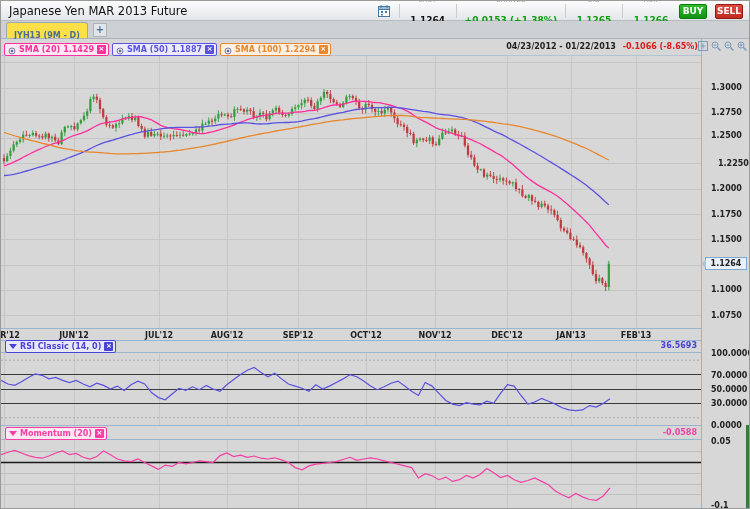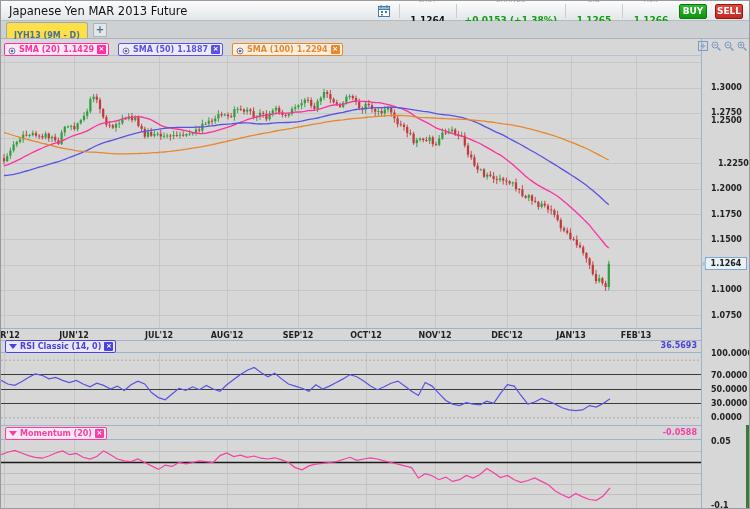--- a/index.html
+++ b/index.html
@@ -40,21 +40,21 @@
   .mom-plot { position:absolute; left:0; top:400px; width:700px; height:71px; border-top:1px solid #9ab4cc; overflow:hidden; }
 
   .price-axis { position:absolute; left:700px; top:0; width:50px; height:471px; border-left:1px solid #9ab4cc; }
   .ax-label { position:absolute; left:9px; font-size:8px; font-weight:bold; color:#222; white-space:nowrap; }
   .price-tag { position:absolute; left:3px; width:42px; height:13px; background:#e8f0f8; border:1px solid #7da7cf;
     font-size:8px; font-weight:bold; color:#222; text-align:center; line-height:11px; }
   .price-tag::before { content:""; position:absolute; left:-5px; top:2px; border-top:4px solid transparent;
     border-bottom:4px solid transparent; border-right:5px solid #a9c4dc; }
 
   
-  .legend { position:absolute; left:3px; top:4px; display:flex; gap:9px; }
+  .legend { position:absolute; left:3px; top:4px; display:flex; gap:3px; }
   .badge { display:flex; align-items:center; gap:3px; height:13px; padding:0 2px 0 3px; border:1px solid; border-radius:2px; cursor:pointer; }
   .b-label, .b-value { font-size:8px; font-weight:bold; white-space:nowrap; }
   .b-close { width:9px; height:9px; border-radius:1px; color:#fff; font-size:7px; font-weight:bold; line-height:9px; text-align:center; cursor:pointer; }
   .sma20 { border-color:#ff2f9e; background:#fcE9f3; } .sma20 .b-label,.sma20 .b-value{color:#ff2f9e;} .sma20 .b-close{background:#ff2f9e;}
   .sma50 { border-color:#5a52e0; background:#ecebfb; } .sma50 .b-label,.sma50 .b-value{color:#5a52e0;} .sma50 .b-close{background:#5a52e0;}
   .sma100 { border-color:#e8872d; background:#fbf0e2; } .sma100 .b-label,.sma100 .b-value{color:#e8872d;} .sma100 .b-close{background:#e8872d;}
   .panel-head { position:absolute; left:4px; display:flex; }
   .rsi-badge { border-color:#4a43d9; background:#e9e8f8; } .rsi-badge .b-label{color:#4a43d9;} .rsi-badge .b-close{background:#4a43d9;}
   .mom-badge { border-color:#f53fa4; background:#fce8f2;justify-content:center; } .mom-badge .b-label{color:#f53fa4;} .mom-badge .b-close{background:#f53fa4;}
   .tri { width:0; height:0; border-left:4px solid transparent; border-right:4px solid transparent; align-self:center; }
@@ -574,32 +574,32 @@
           <line x1="0" y1="54.7" x2="700" y2="54.7" stroke="#c0c0c0" stroke-width="1" shape-rendering="crispEdges"></line>
           <line x1="0" y1="22.5" x2="700" y2="22.5" stroke="#1a1a1a" stroke-width="1.6"></line>
           <polyline points="0.0,14.7 6.8,12.2 13.7,10.4 20.5,13.0 27.4,15.6 34.2,17.3 41.1,18.2 47.9,16.0 54.7,13.0 61.6,10.9 68.4,14.7 75.3,13.5 82.1,17.3 89.0,19.0 95.8,16.5 102.6,10.9 109.5,14.7 116.3,19.0 123.2,20.8 130.0,21.6 136.9,19.0 143.7,22.5 150.5,25.9 157.4,29.4 164.2,25.1 171.1,26.4 177.9,22.5 184.8,23.8 191.6,22.5 198.4,20.8 205.3,21.6 212.1,22.5 219.0,15.6 225.8,13.0 232.7,16.5 239.5,15.2 246.3,17.3 253.2,16.0 260.0,18.2 266.9,19.0 273.7,17.8 280.6,19.9 287.4,22.5 294.2,27.6 301.1,29.8 307.9,25.9 314.8,24.2 321.6,23.3 328.4,22.5 335.3,21.6 342.1,19.5 349.0,17.3 355.8,20.3 362.7,19.0 369.5,17.8 376.3,19.0 383.2,20.8 390.0,22.5 396.9,24.2 403.7,25.9 410.6,27.6 417.4,38.0 424.2,33.7 431.1,35.8 437.9,39.7 444.8,37.1 451.6,41.4 458.5,39.7 465.3,35.4 472.1,38.0 479.0,34.5 485.8,28.5 492.7,32.8 499.5,37.5 506.4,35.4 513.2,39.7 520.0,42.3 526.9,40.5 533.7,38.0 540.6,41.4 547.4,44.8 554.3,50.9 561.1,54.7 567.9,57.7 574.8,53.4 581.6,56.9 588.5,59.5 595.3,60.3 602.2,56.0 609.0,47.8" fill="none" stroke="#f53fa4" stroke-width="1.2"></polyline>
         </svg></div>
 
     <div class="price-axis" id="price-axis">
       <div class="price-tag" id="price-tag" style="top: 218.22px;">1.1264</div>
     <div class="ax-label" style="top: 18.6811px; margin-left: 44px;">1.3250</div>
         <div class="ax-label" style="top: 43.9881px;">1.3000</div>
         <div class="ax-label" style="top: 69.2951px;">1.2750</div>
-        <div class="ax-label" style="top: 77px;">1.2500</div>
+        <div class="ax-label" style="top: 92px;">1.2500</div>
         <div class="ax-label" style="top: 119.909px; margin-left: 7px;">1.2250</div>
         <div class="ax-label" style="top: 145.216px;">1.2000</div>
         <div class="ax-label" style="top: 170.523px;">1.1750</div>
         <div class="ax-label" style="top: 195.83px;">1.1500</div>
         <div class="ax-label" style="top: 246.444px;">1.1000</div>
         <div class="ax-label" style="top: 271.751px;">1.0750</div>
         <div class="ax-label" style="top: 310px;">100.0000</div>
         <div class="ax-label" style="top: 331.6px;">70.0000</div>
         <div class="ax-label" style="top: 346px;">50.0000</div>
         <div class="ax-label" style="top: 360.4px;">30.0000</div>
-        <div class="ax-label" style="top: 374px; text-align: center;">0.0000</div>
+        <div class="ax-label" style="top: 382px; text-align: center;">0.0000</div>
         <div class="ax-label" style="top: 397.989px;">0.05</div>
         <div class="ax-label" style="top: 462.485px;">-0.1</div>
       </div>
 
     <div class="legend">
       <div class="badge sma20">
         <span><svg width="8" height="8" viewBox="0 0 8 8">
               <circle cx="4" cy="4" r="3" fill="none" stroke="#7a7aa0"></circle>
               <circle cx="4" cy="4" r="1.3" fill="#5566aa"></circle>
             </svg></span>
@@ -620,20 +620,24 @@
         <span><svg width="8" height="8" viewBox="0 0 8 8">
               <circle cx="4" cy="4" r="3" fill="none" stroke="#7a7aa0"></circle>
               <circle cx="4" cy="4" r="1.3" fill="#5566aa"></circle>
             </svg></span>
         <span class="b-label">SMA (100)</span>
         <span class="b-value">1.2294</span>
         <span class="b-close">×</span>
       </div>
     </div>
 
+    <div class="range-info">
+      <span>04/23/2012 - 01/22/2013</span>
+      <span class="range-chg">-0.1066 (-8.65%)</span>
+    </div>
     <div class="zoom-icons">
       <span>
           <svg width="12" height="12" viewBox="0 0 12 12">
             <rect x="1.5" y="1.5" width="9" height="9" fill="none" stroke="#7b9cc0"></rect>
             <line x1="6" y1="3.5" x2="6" y2="8.5" stroke="#7b9cc0"></line>
             <line x1="3.5" y1="6" x2="8.5" y2="6" stroke="#7b9cc0"></line>
           </svg>
         </span>
       <span>
           <svg width="12" height="12" viewBox="0 0 12 12">

